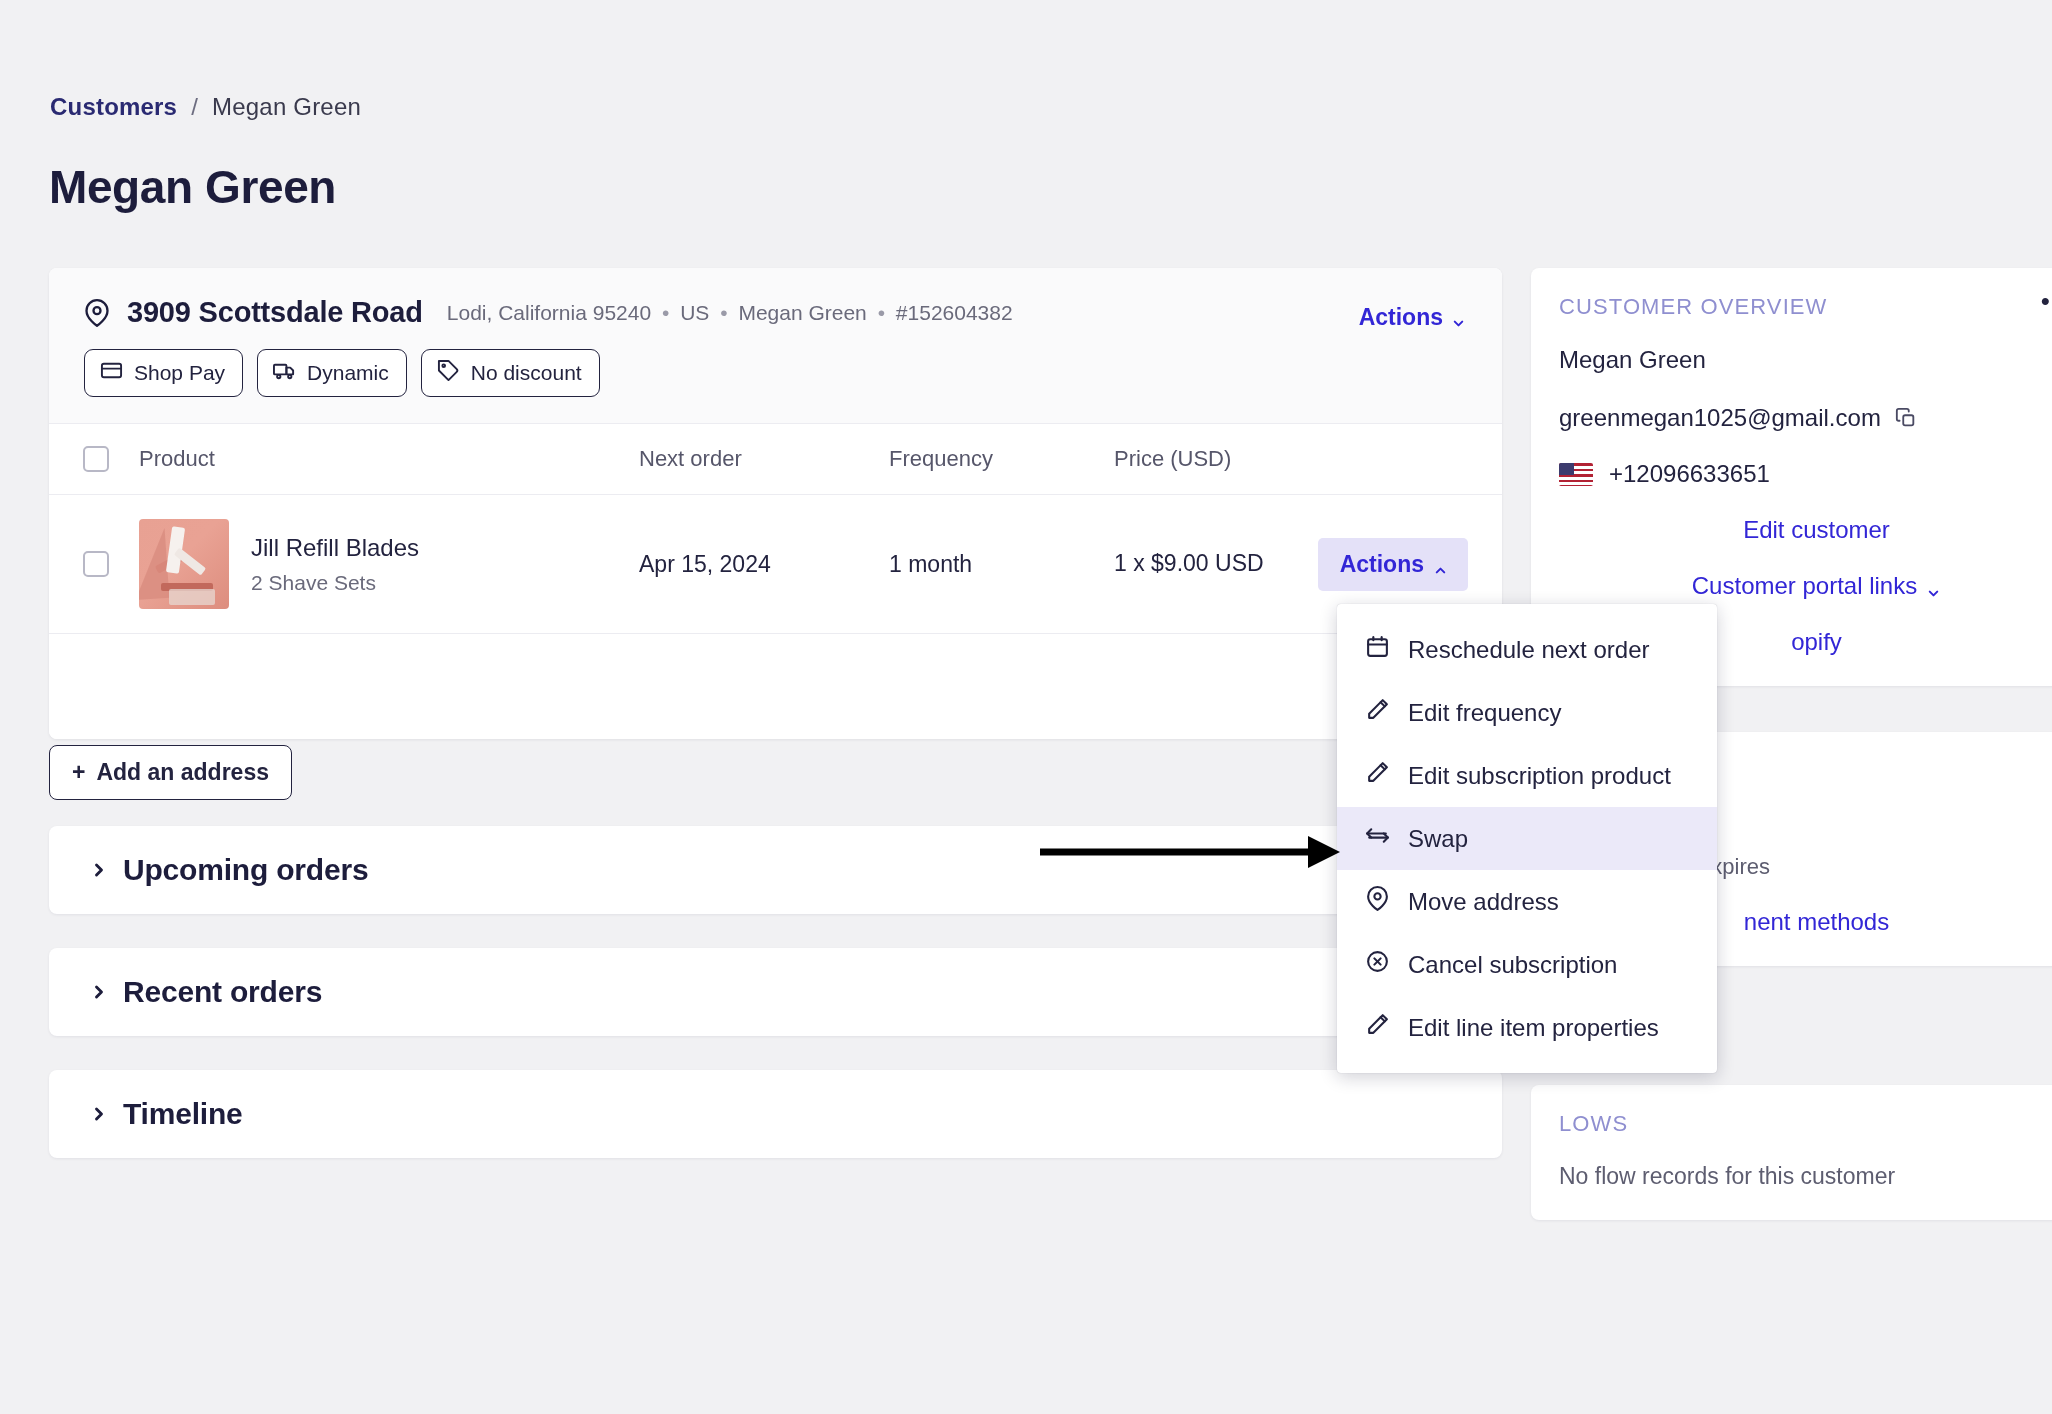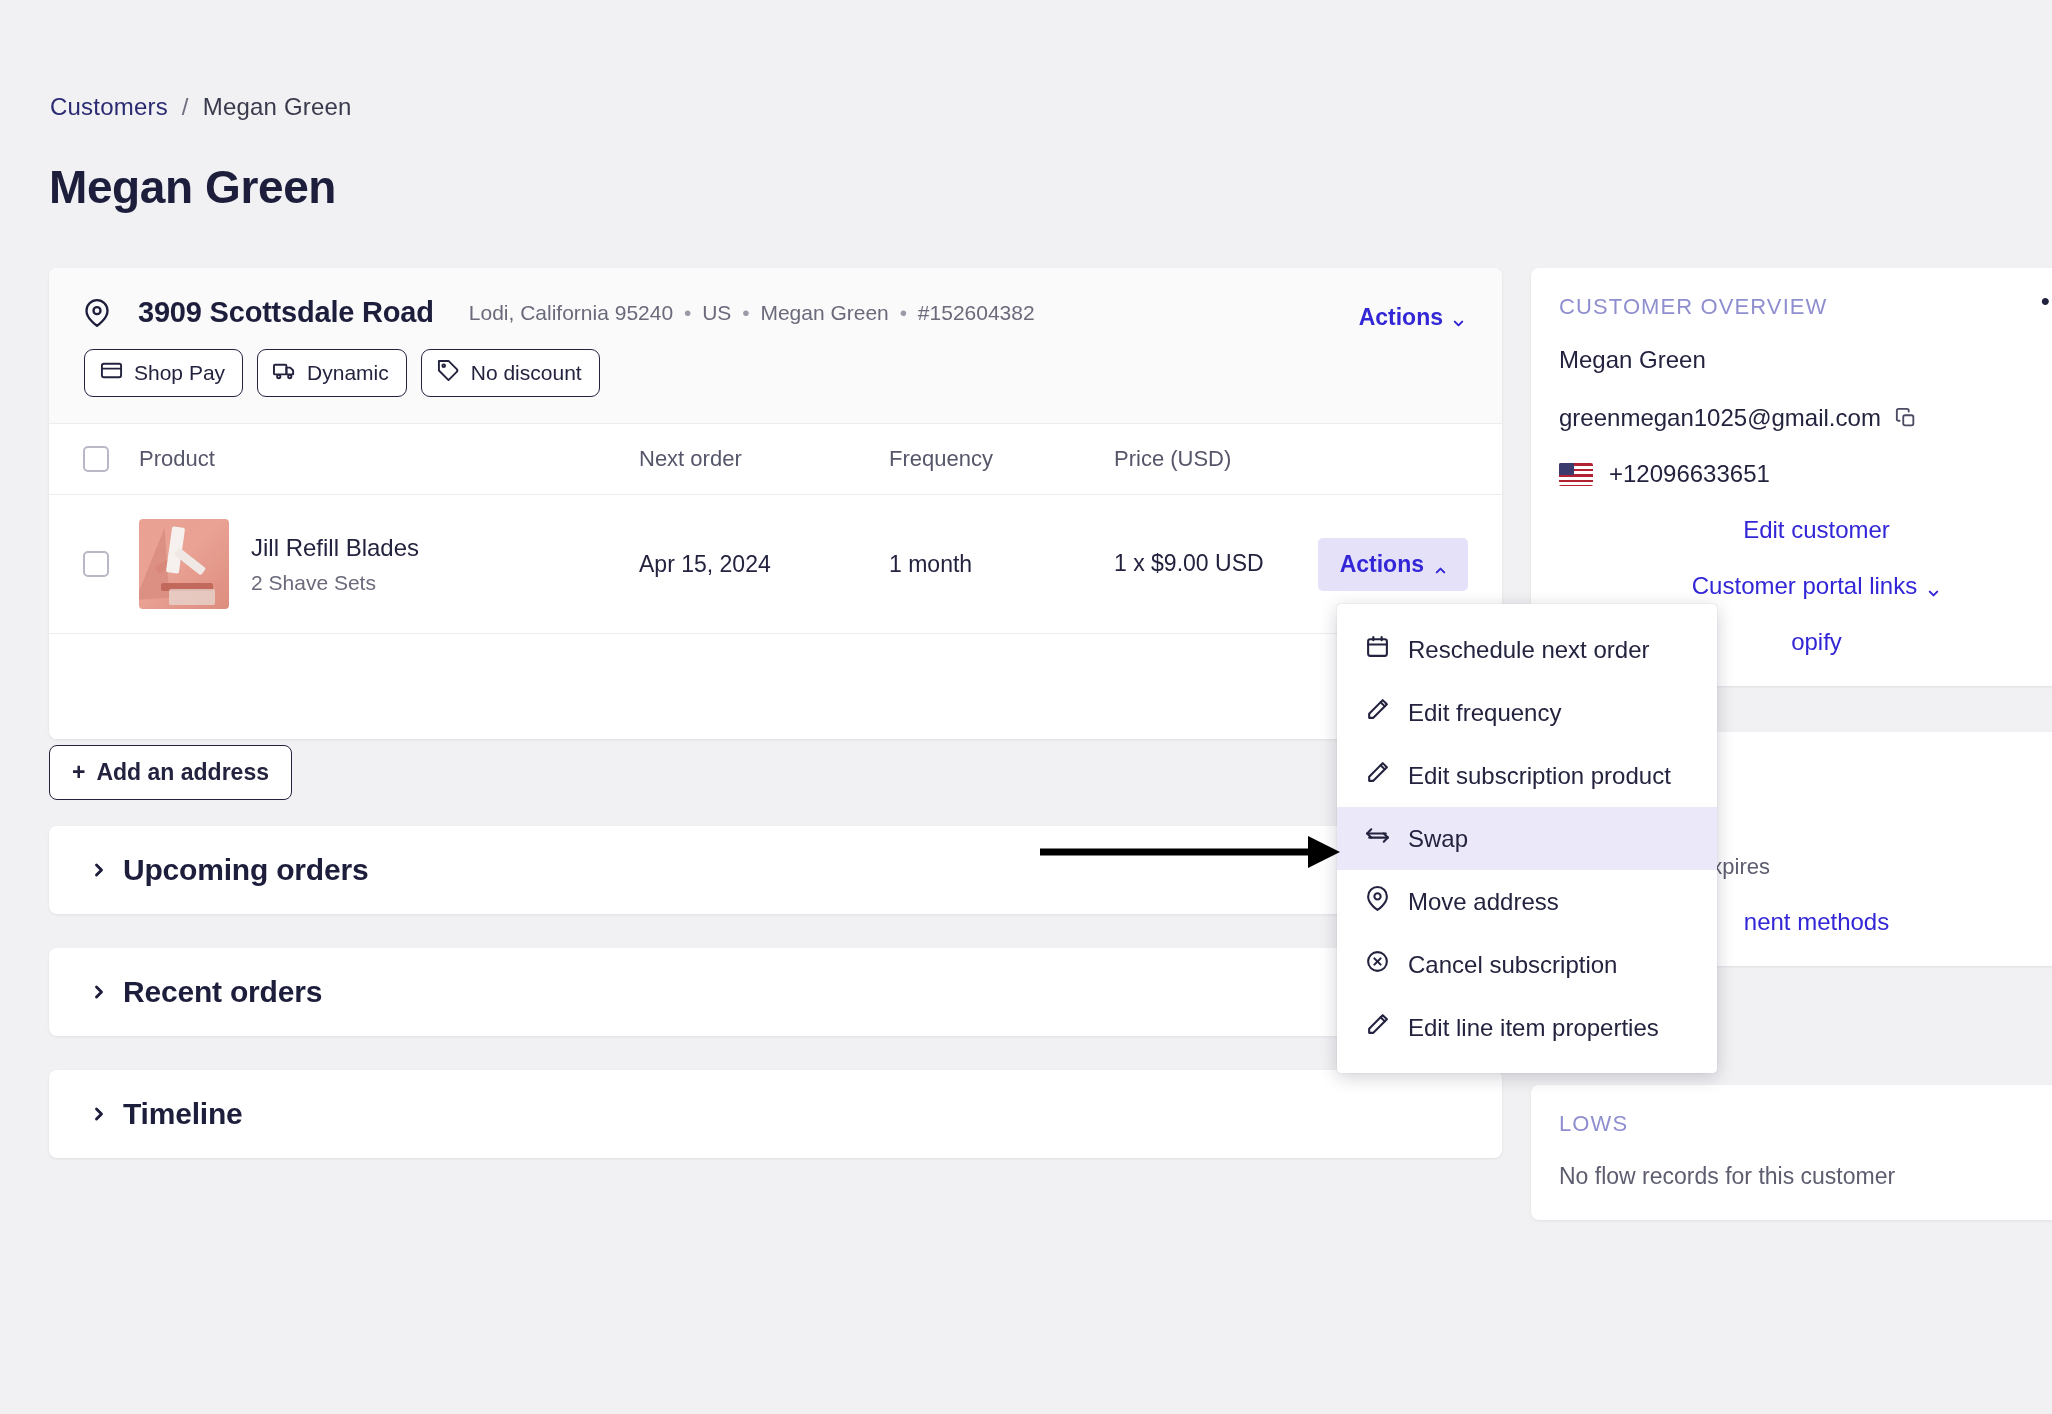--- a/index.html
+++ b/index.html
@@ -10,21 +10,21 @@
     overflow: hidden;
   }
   .page { position: relative; width: 2052px; height: 1414px; }
 
   
   .breadcrumb {
     position: absolute; left: 50px; top: 93px;
     display: flex; align-items: center; gap: 14px;
     font-size: 24px; letter-spacing: .2px;
   }
-  .bc-link { color: #2a2a72; font-weight: 400; cursor: pointer; }
+  .bc-link { color: #2a2a72; font-weight: 700; cursor: pointer; }
   .bc-sep  { color: #6d6d80; }
   .bc-current { color: #3a3a4d; }
 
   
   .page-title {
     position: absolute; left: 49px; top: 160px;
     font-size: 46px; font-weight: 700; color: #1d1d3c;
     letter-spacing: -.4px;
   }
 
@@ -36,21 +36,21 @@
     border-radius: 8px;
     box-shadow: 0 1px 3px rgba(20,20,50,.08);
     overflow: hidden;
   }
   .addr-head {
     background: #fafafb;
     padding: 28px 34px 26px 34px;
     border-bottom: 1px solid #ececf1;
     position: relative;
   }
-  .addr-line { display: flex; align-items: center; gap: 27px; }
+  .addr-line { display: flex; align-items: center; gap: 16px; }
   .pin-ico { width: 28px; height: 28px; flex: none; color: #1d1d3c; }
   .addr-main {
     font-size: 29px; font-weight: 700; color: #1d1d3c; letter-spacing: -.2px;
   }
   .addr-sub {
     font-size: 21px; color: #6a6a7b; margin-left: 8px;
   }
   .dot { color: #9a9aa8; padding: 0 5px; }
   .addr-actions {
     position: absolute; right: 36px; top: 36px;

